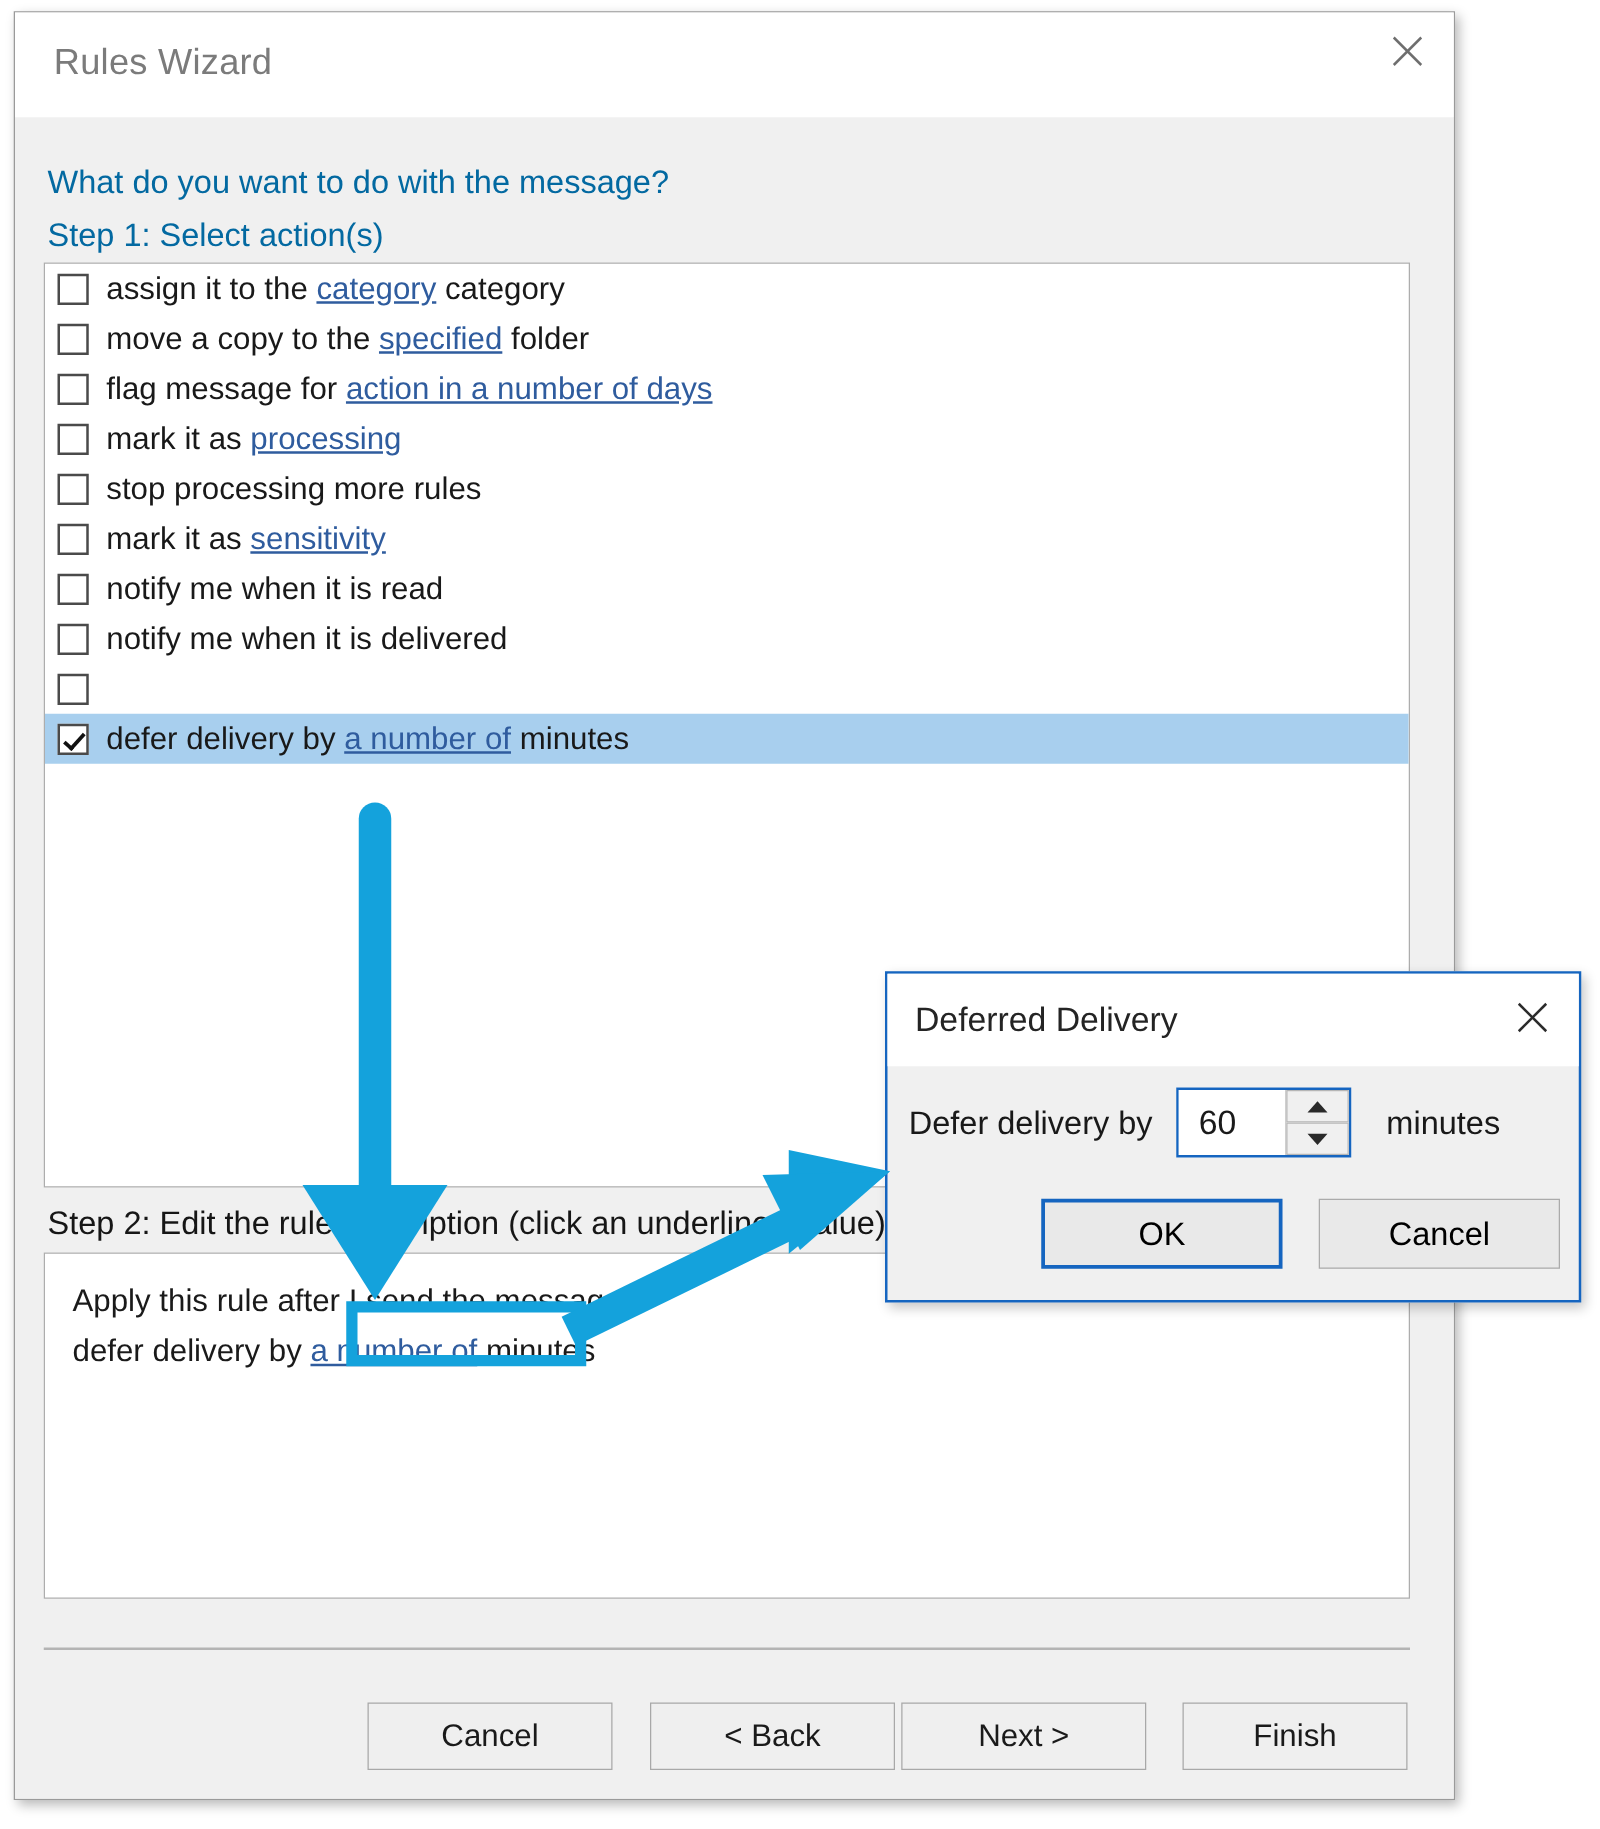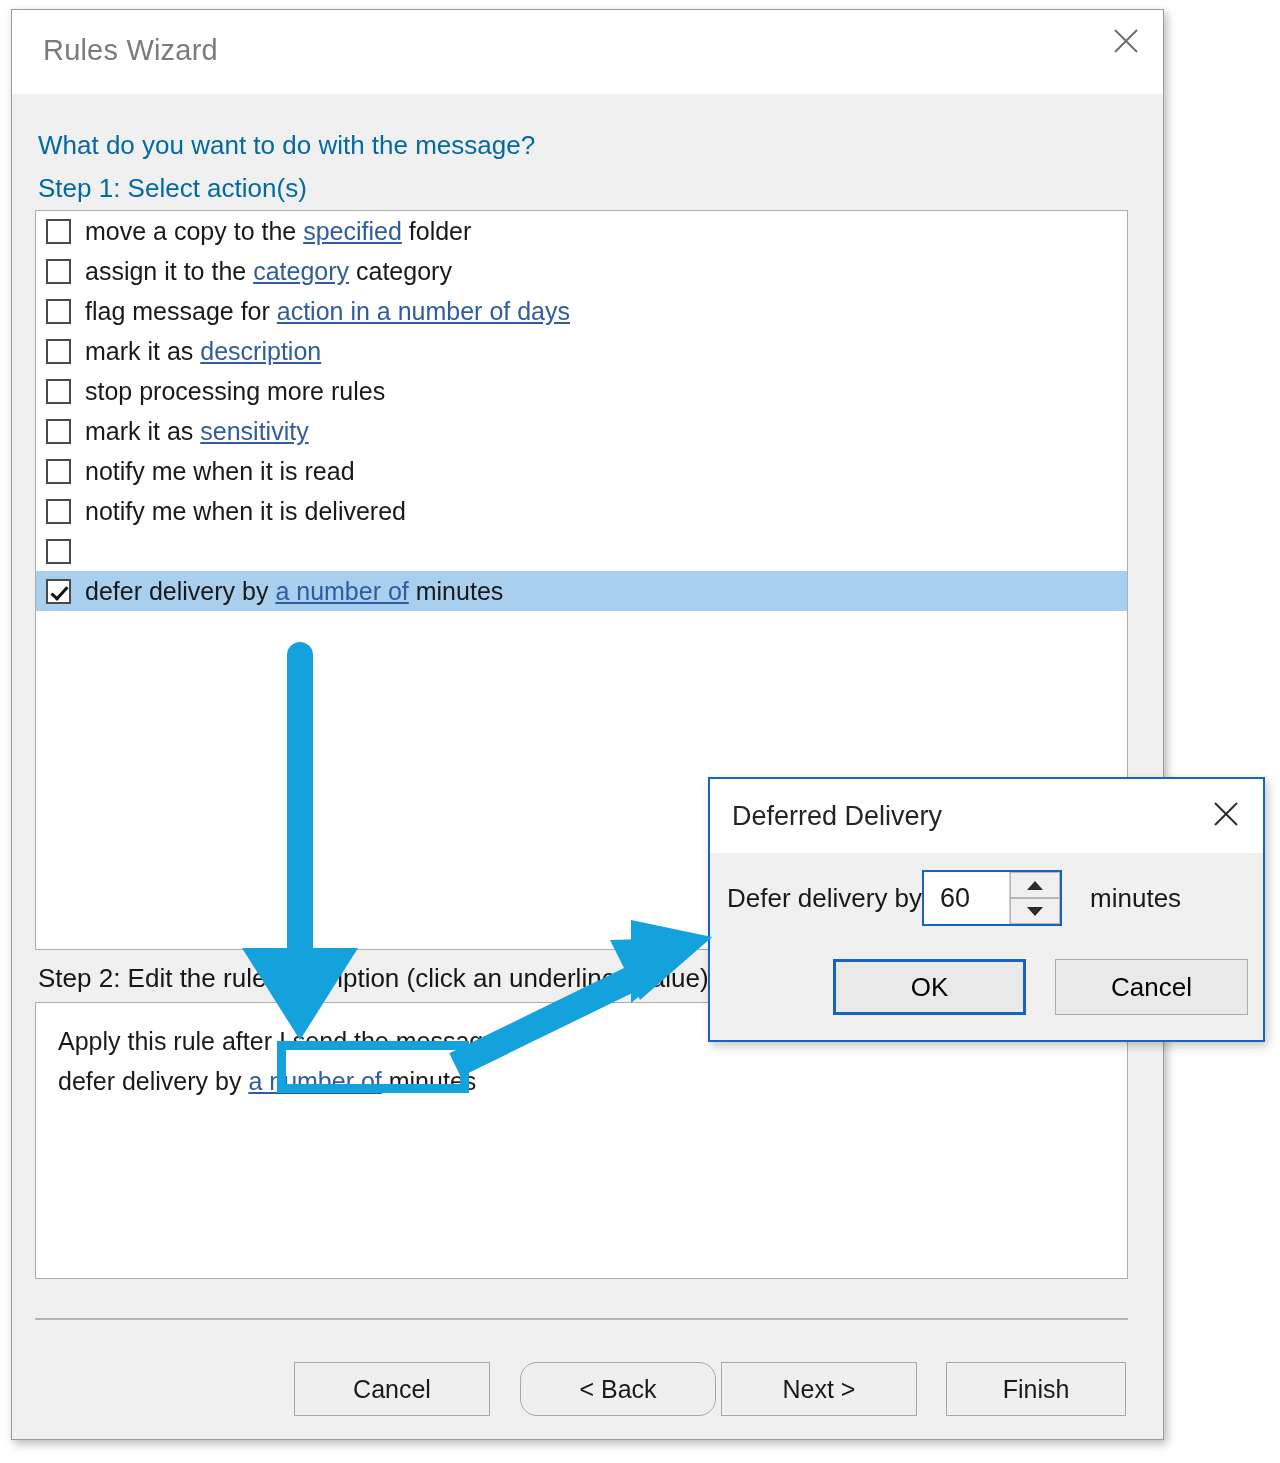--- a/index.html
+++ b/index.html
@@ -183,21 +183,21 @@
     box-sizing: border-box;
     font-family: "Liberation Sans", sans-serif;
     font-size: 25px;
     color: #1a1a1a;
     cursor: pointer;
     display: flex;
     align-items: center;
     justify-content: center;
   }
   #btn-cancel { left: 282px; width: 196px; }
-  #btn-back   { left: 508px; width: 196px; border-radius: 17px; }
+  #btn-back   { left: 508px; width: 196px; }
   #btn-next   { left: 709px; width: 196px; }
   #btn-finish { left: 934px; width: 180px; }
 
   
   #deferred-dialog {
     position: absolute;
     left: 708px;
     top: 777px;
     width: 557px;
     height: 265px;
@@ -243,20 +243,21 @@
     display: flex;
     align-items: center;
   }
   #dd-label {
     margin-left: 17px;
     font-size: 26px;
     color: #191919;
     white-space: nowrap;
   }
   #dd-spin-wrap {
+    margin-left: 19px;
     width: 140px;
     height: 56px;
     display: flex;
     border: 2px solid #1565c0;
     background: #ffffff;
     box-sizing: border-box;
   }
   #dd-spin-value {
     flex: 1 1 auto;
     display: flex;
@@ -371,33 +372,33 @@
   </div>
 
   <div id="wizard-body">
 
     <div class="prompt-line" id="prompt-question">What do you want to do with the message?</div>
     <div class="prompt-line" id="step1-label">Step 1: Select action(s)</div>
 
     <div id="action-list">
         <div class="action-row">
           <span class="cbox"></span>
+          <span class="action-text"><span>assign it to the </span><span class="lnk">category</span><span> category</span></span>
+        </div>
+        <div class="action-row">
+          <span class="cbox"></span>
           <span class="action-text"><span>move a copy to the </span><span class="lnk">specified</span><span> folder</span></span>
         </div>
         <div class="action-row">
           <span class="cbox"></span>
-          <span class="action-text"><span>assign it to the </span><span class="lnk">category</span><span> category</span></span>
-        </div>
-        <div class="action-row">
-          <span class="cbox"></span>
           <span class="action-text"><span>flag message for </span><span class="lnk">action in a number of days</span></span>
         </div>
         <div class="action-row">
           <span class="cbox"></span>
-          <span class="action-text"><span>mark it as </span><span class="lnk">description</span></span>
+          <span class="action-text"><span>mark it as </span><span class="lnk">processing</span></span>
         </div>
         <div class="action-row">
           <span class="cbox"></span>
           <span class="action-text"><span>stop processing more rules</span></span>
         </div>
         <div class="action-row">
           <span class="cbox"></span>
           <span class="action-text"><span>mark it as </span><span class="lnk">sensitivity</span></span>
         </div>
         <div class="action-row">

